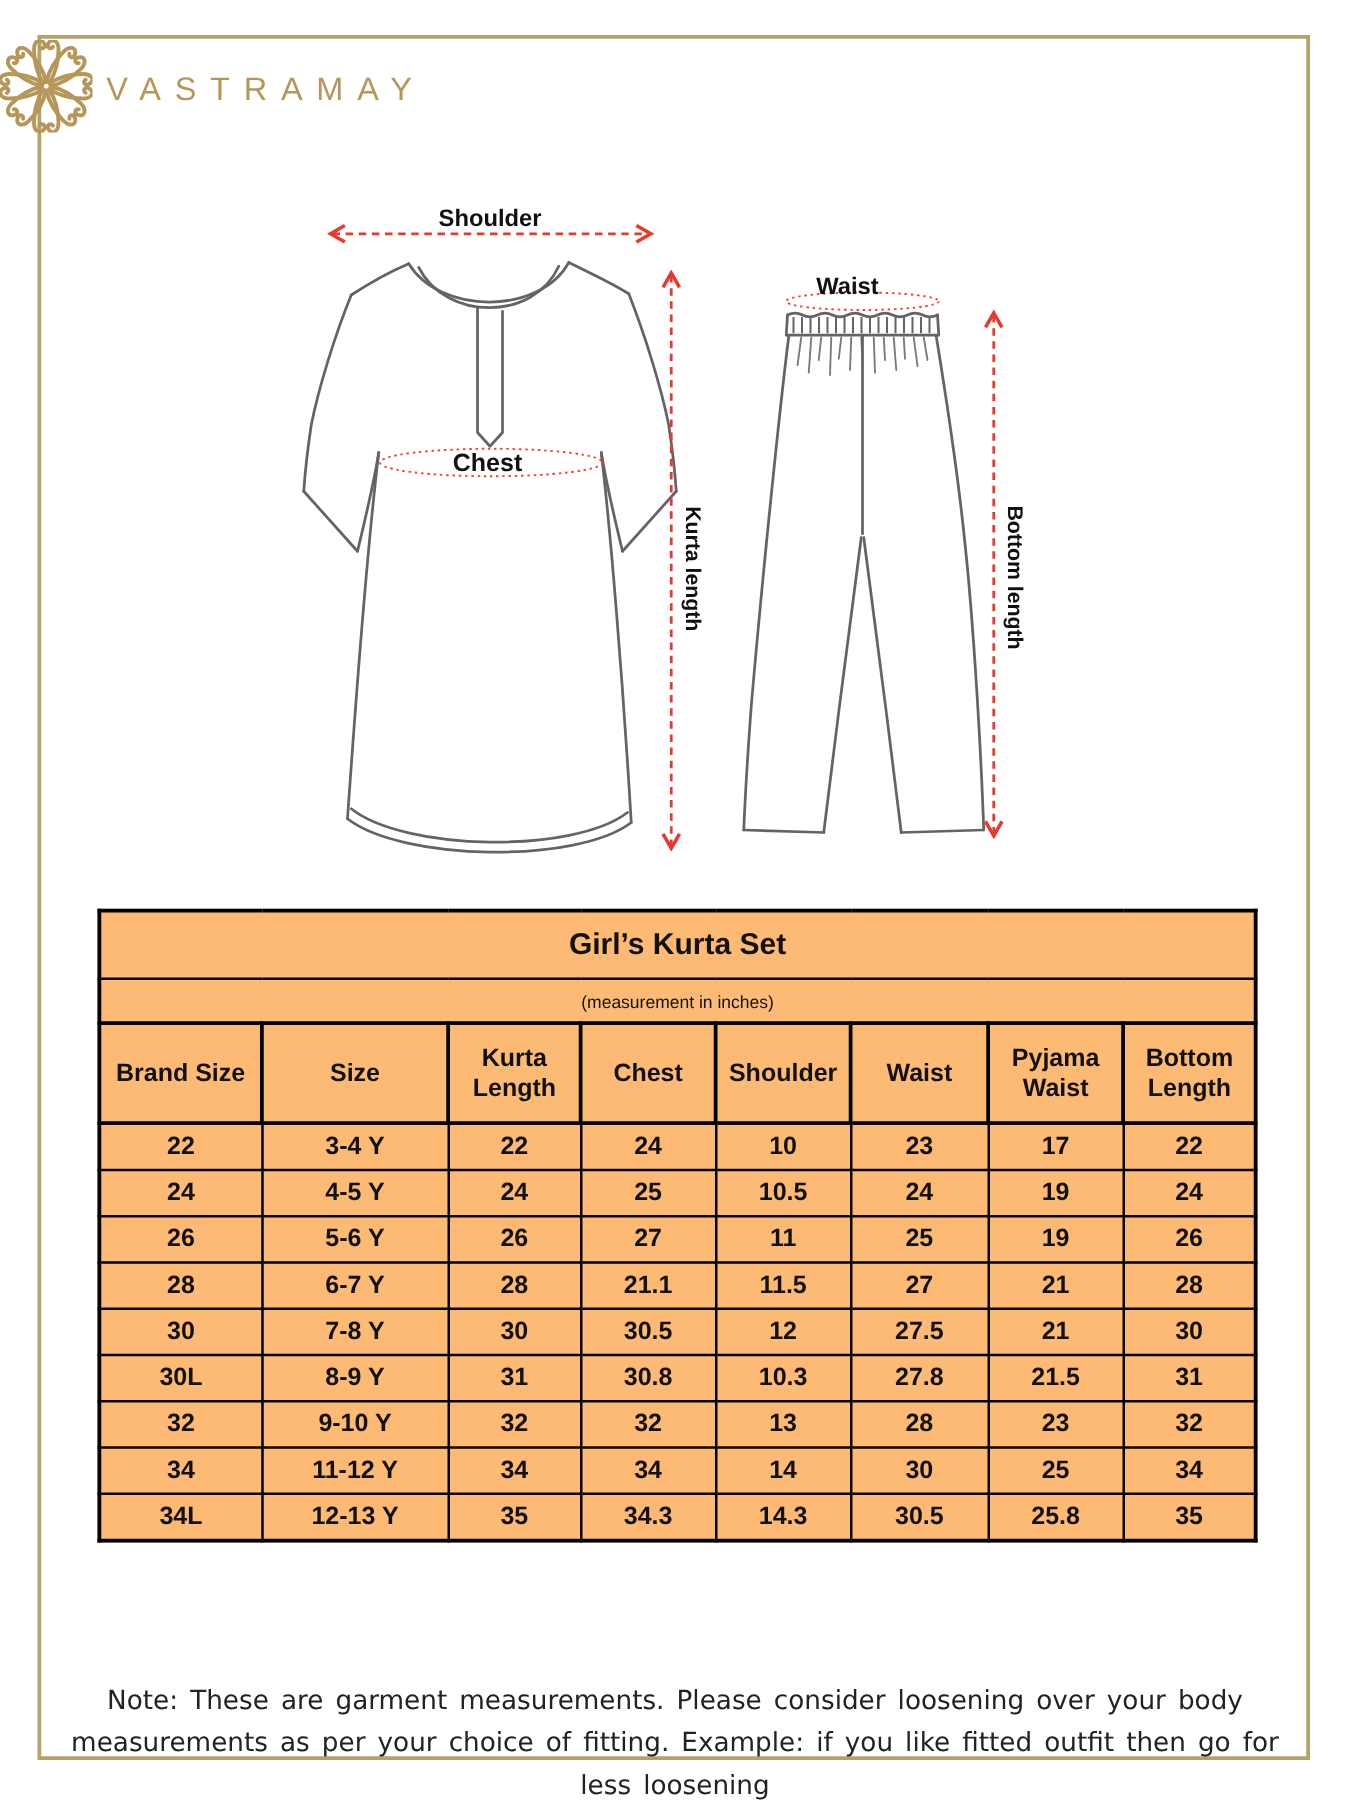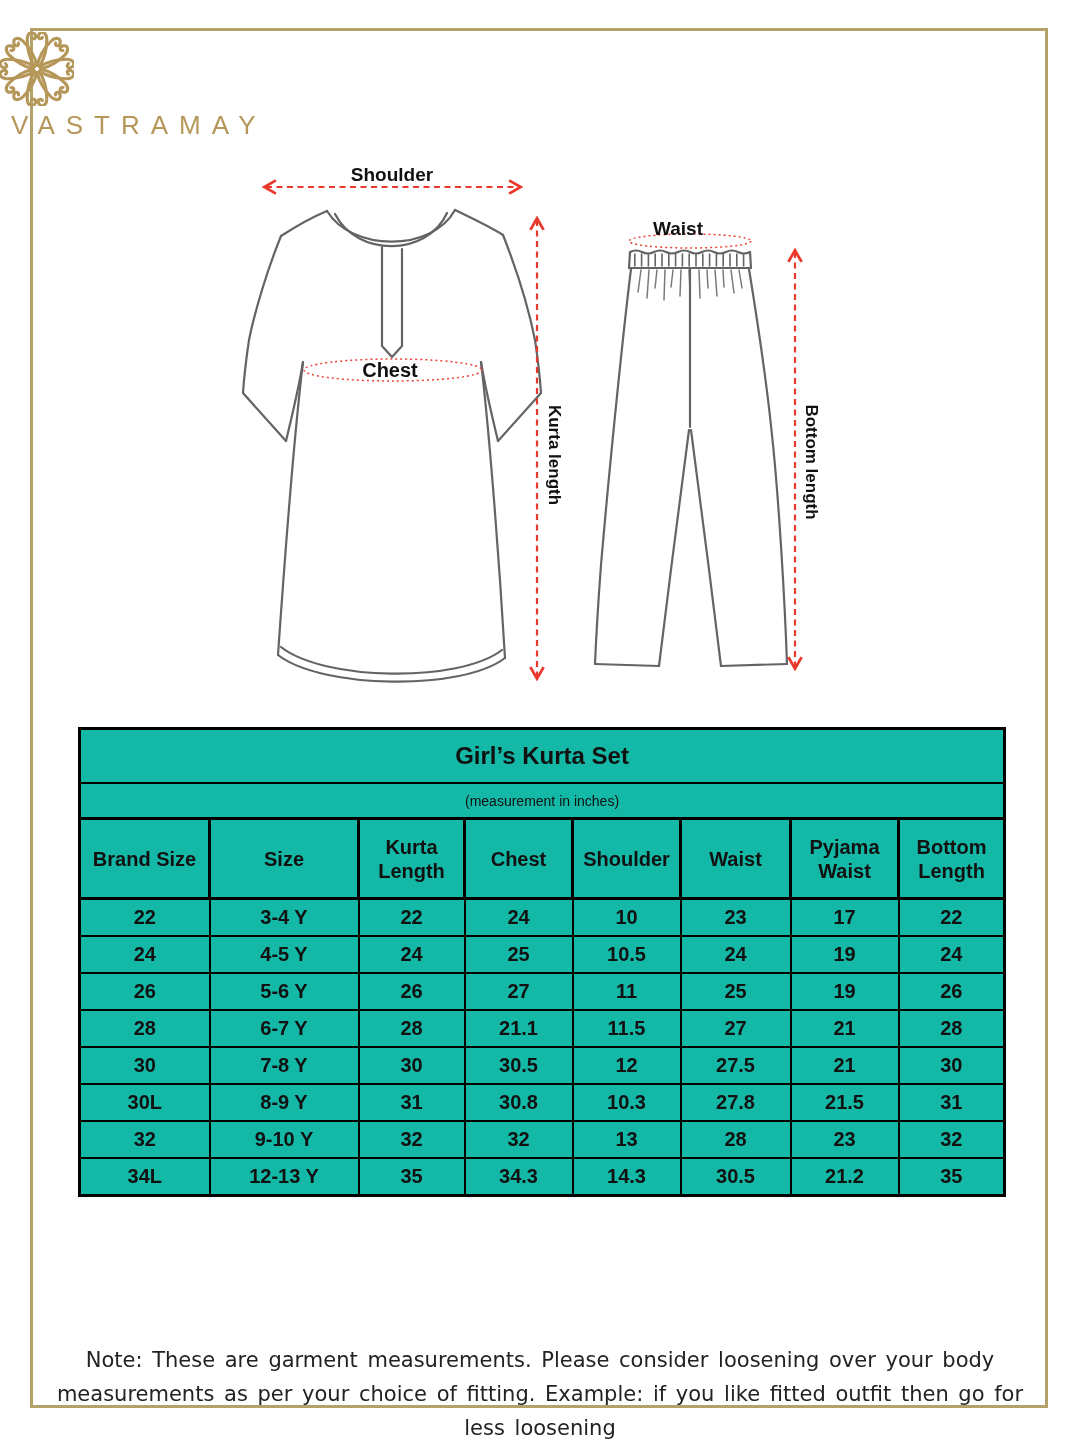--- a/index.html
+++ b/index.html
@@ -6,34 +6,34 @@
   .page{
     position:relative;width:1080px;height:1440px;background:#ffffff;overflow:hidden;
     font-family:"Liberation Sans", sans-serif;color:#111;
   }
   .gold-frame{
     position:absolute;left:30px;top:28px;width:1018px;height:1380px;
     border:3px solid #b3a269;box-sizing:border-box;pointer-events:none;
   }
   .brand{
     position:absolute;top:32px;left:0;width:100%;
-    display:flex;flex-direction:column;
+    display:flex;flex-direction:row;align-items:center;
   }
   .brand-name{
     margin-top:4px;font-size:26px;letter-spacing:11px;padding-left:11px;
     color:#b6975a;font-weight:400;
   }
   .diagram{position:absolute;left:0;top:140px;width:1080px;height:585px;}
   .sketch{stroke:#646464;stroke-width:2.2;fill:none;stroke-linecap:round;stroke-linejoin:round;}
   .redline{stroke:#e8392c;stroke-width:2.2;fill:none;stroke-dasharray:6 4.5;}
   .reddot{stroke:#ef4335;stroke-width:1.5;fill:none;stroke-dasharray:2 3;}
   .dlabel{font-family:"Liberation Sans",sans-serif;font-weight:bold;fill:#111;}
   .size-table{
     position:absolute;left:78px;top:727px;width:925px;
-    border-collapse:collapse;table-layout:fixed;background:#14b8a6;
+    border-collapse:collapse;table-layout:fixed;background:#fdba74;
     border:3px solid #000;
   }
   .size-table th,.size-table td{
     border:2px solid #000;text-align:center;vertical-align:middle;padding:0;
     font-family:"Liberation Sans",sans-serif;
   }
   .title-cell{height:52px;font-size:24px;font-weight:bold;border-bottom-width:3px;}
   .subtitle-cell{height:33px;font-size:14px;font-weight:normal;border-bottom-width:3px;}
   .header-row th{height:77px;font-size:20px;font-weight:bold;border-width:3px;line-height:24px;}
   .size-table td{height:35px;font-size:20px;font-weight:bold;}
@@ -215,26 +215,36 @@
           <td>32</td>
           <td>9-10 Y</td>
           <td>32</td>
           <td>32</td>
           <td>13</td>
           <td>28</td>
           <td>23</td>
           <td>32</td>
         </tr>
         <tr>
+          <td>34</td>
+          <td>11-12 Y</td>
+          <td>34</td>
+          <td>34</td>
+          <td>14</td>
+          <td>30</td>
+          <td>25</td>
+          <td>34</td>
+        </tr>
+        <tr>
           <td>34L</td>
           <td>12-13 Y</td>
           <td>35</td>
           <td>34.3</td>
           <td>14.3</td>
           <td>30.5</td>
-          <td>21.2</td>
+          <td>25.8</td>
           <td>35</td>
         </tr>
       </tbody>
   </table>
 
   <p class="note">Note: These are garment measurements. Please consider loosening over your body measurements as per your choice of fitting. Example: if you like fitted outfit then go for less loosening</p>
 </div>
 
 </body></html>

